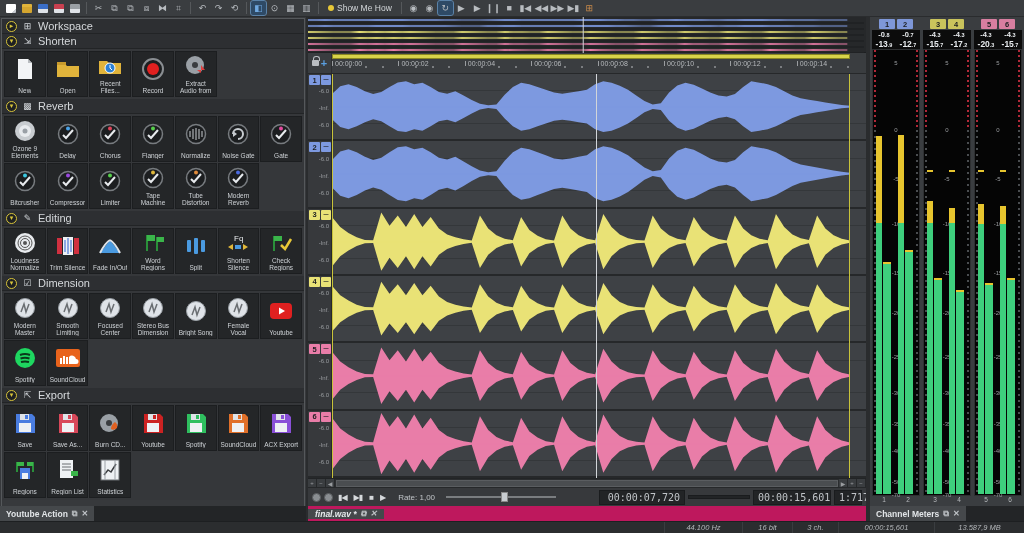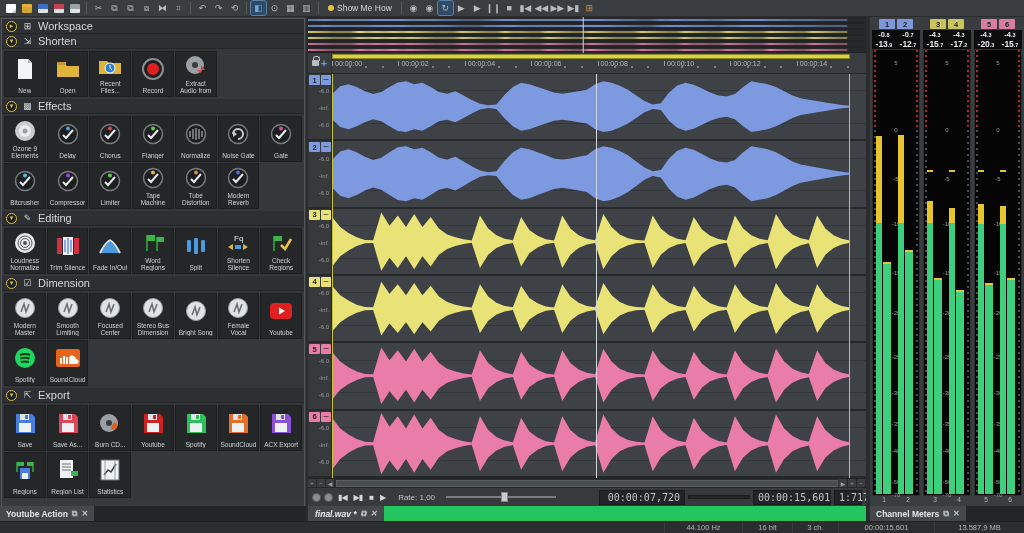--- a/index.html
+++ b/index.html
@@ -88,21 +88,21 @@
     display:flex; align-items:center; gap:3px; padding:0 4px; font-size:8px; }
   .tr-btn { color:#d5d8db; font-size:8px; padding:0 2px; letter-spacing:-1px; }
   .tr-circle { width:9px; height:9px; border-radius:50%; background:#8a8e92; border:1px solid #5a5d60; }
   .rate-label { color:#c0c4c8; margin-left:8px; }
   .rate-slider { width:110px; height:2px; background:#7a7d80; position:relative; margin:0 8px; }
   .rate-handle { position:absolute; left:50%; top:-4px; width:7px; height:10px; background:#c8ccd0; border:1px solid #888; }
   .time-box { background:#222426; border:1px solid #1a1c1e; color:#c0c4c8; text-align:right;
     padding:1px 4px; font-family:"DejaVu Sans Mono", monospace; font-size:10px; }
   .tr-spacer { flex:1 1 auto; }
 
-  .file-tabbar { height:15px; background:#22c55e; display:flex; flex:0 0 auto; }
+  .file-tabbar { height:15px; background:#be185d; display:flex; flex:0 0 auto;align-items:center; }
   .file-tab { background:#45484b; display:flex; align-items:center; gap:4px; padding:0 7px;
     font-size:8.5px; font-style:italic; font-weight:bold; color:#e8ebee; }
 
   
   .vsplit { width:4px; background:#2a2c2e; flex:0 0 auto; }
   .meters-panel { width:154px; flex:0 0 auto; background:#3a3d40; display:flex; flex-direction:column; }
   .meter-groups { flex:1 1 auto; display:flex; gap:3px; padding:2px 2px 0 2px; min-height:0; }
   .meter-group { flex:1 1 0; display:flex; flex-direction:column; min-width:0; }
   .mg-badges { height:11px; display:flex; gap:2px; justify-content:center; flex:0 0 auto; }
   .mg-peaks, .mg-rms { display:flex; flex:0 0 auto; background:#0c0c0c; }
@@ -115,21 +115,21 @@
   .rail-red { background:repeating-linear-gradient(180deg,#b02838 0 2px,transparent 2px 5px); }
   .rail-gray { background:repeating-linear-gradient(180deg,#4a4d50 0 2px,transparent 2px 6px); }
   .m-bar { position:absolute; bottom:1px; }
   .m-scale-lab { position:absolute; width:100%; text-align:center; font-size:6px; color:#9a9da0; transform:translateY(-50%); }
   .mg-nums { height:10px; display:flex; flex:0 0 auto; }
   .mg-nums div { flex:1 1 0; text-align:center; font-size:6.5px; color:#b5b8bb; }
 
   
   .statusbar { height:12px; flex:0 0 auto; background:#2b2d2f; border-top:1px solid #1d1f21;
     display:flex; align-items:center; justify-content:flex-end; font-size:7.5px; color:#b5b8bb; }
-  .sb-cell { padding:0 8px; border-left:1px solid #3a3d40; height:100%; display:flex; align-items:center; justify-content:center; }
+  .sb-cell { padding:0 8px; border-left:1px solid #3a3d40; height:100%; display:flex; align-items:center; justify-content:center;font-style:italic; }
 </style>
 </head>
 <body>
 
 <div class="app">
   <div class="toolbar" id="toolbar">
       <span class="tb-icon">
         <span class="tb-chip chip-page"></span>
       </span>
       <span class="tb-icon">
@@ -239,21 +239,21 @@
                     <circle cx="10" cy="10" r="3" fill="#3a3d40"></circle>
                     <path d="M15 8 v8 l-4 -3 h8 z" fill="#e04040" transform="translate(1,2)"></path>
                   </svg></span>
               </div>
               <div class="t-label">Extract Audio from CD...</div>
             </button>
           </div>
           <div class="sec-header">
             <span class="chev">▾</span>
             <span class="sec-glyph">▩</span>
-            <span class="sec-label">Effects</span>
+            <span class="sec-label">Reverb</span>
           </div>
           <div class="sec-grid">
             <button class="tile">
               <div class="t-icon">
                 <span class="t-ic"><svg width="22" height="22" viewBox="0 0 22 22" xmlns="http://www.w3.org/2000/svg">
                     <circle cx="11" cy="11" r="10" fill="#c8ccd0"></circle>
                     <circle cx="11" cy="11" r="6" fill="#e8ebee"></circle>
                     <circle cx="11" cy="11" r="2.5" fill="#9aa0a6"></circle>
                   </svg></span>
               </div>

